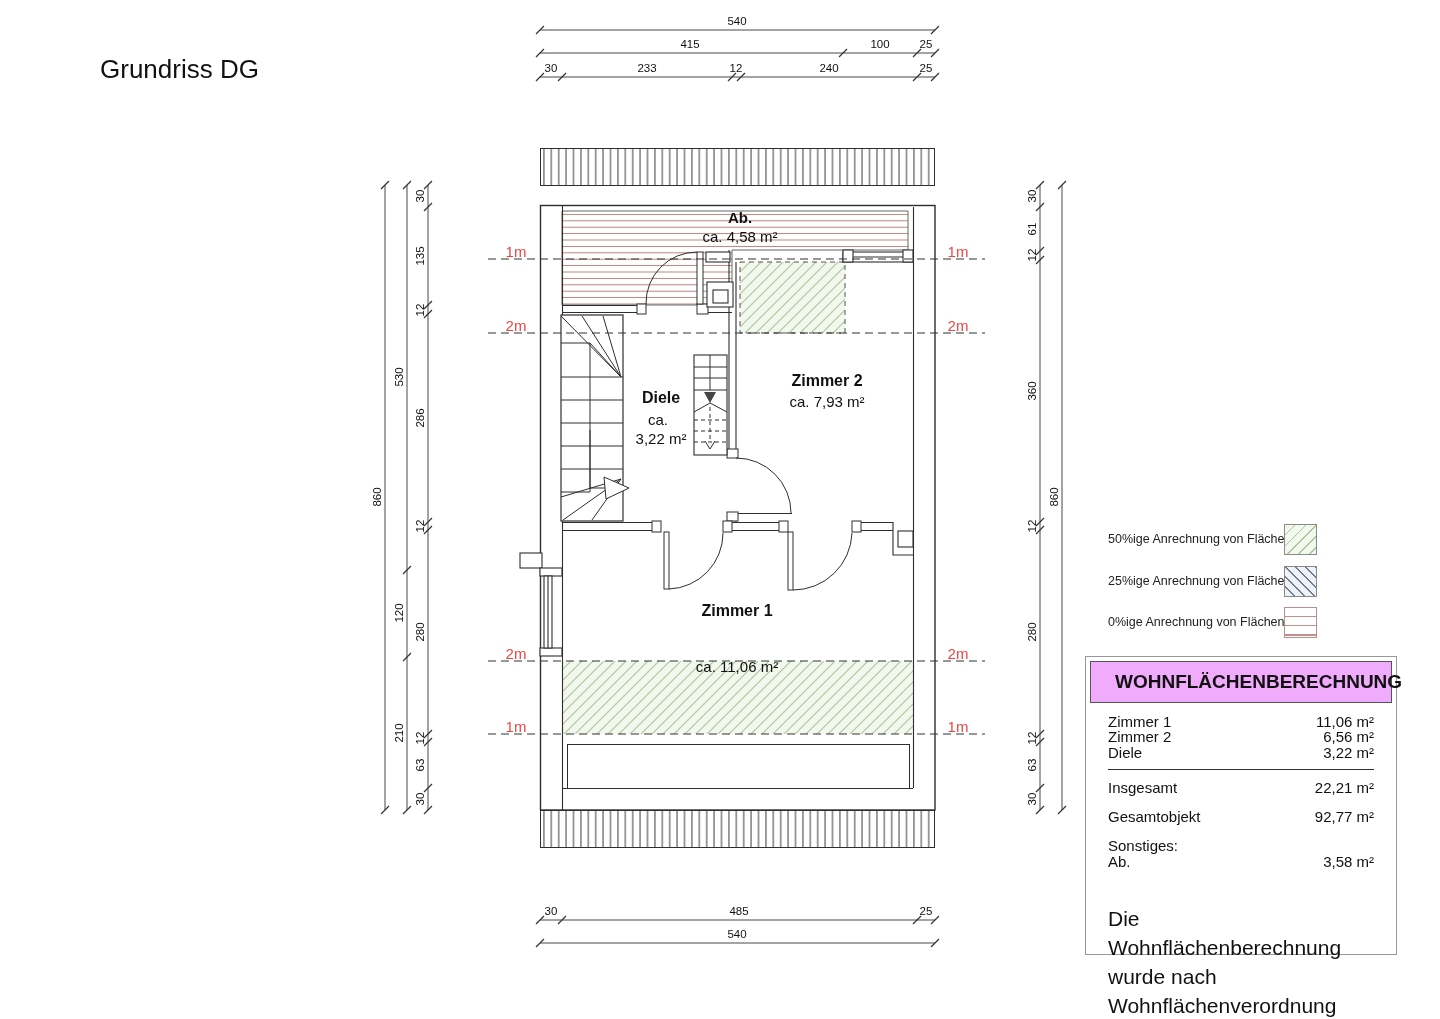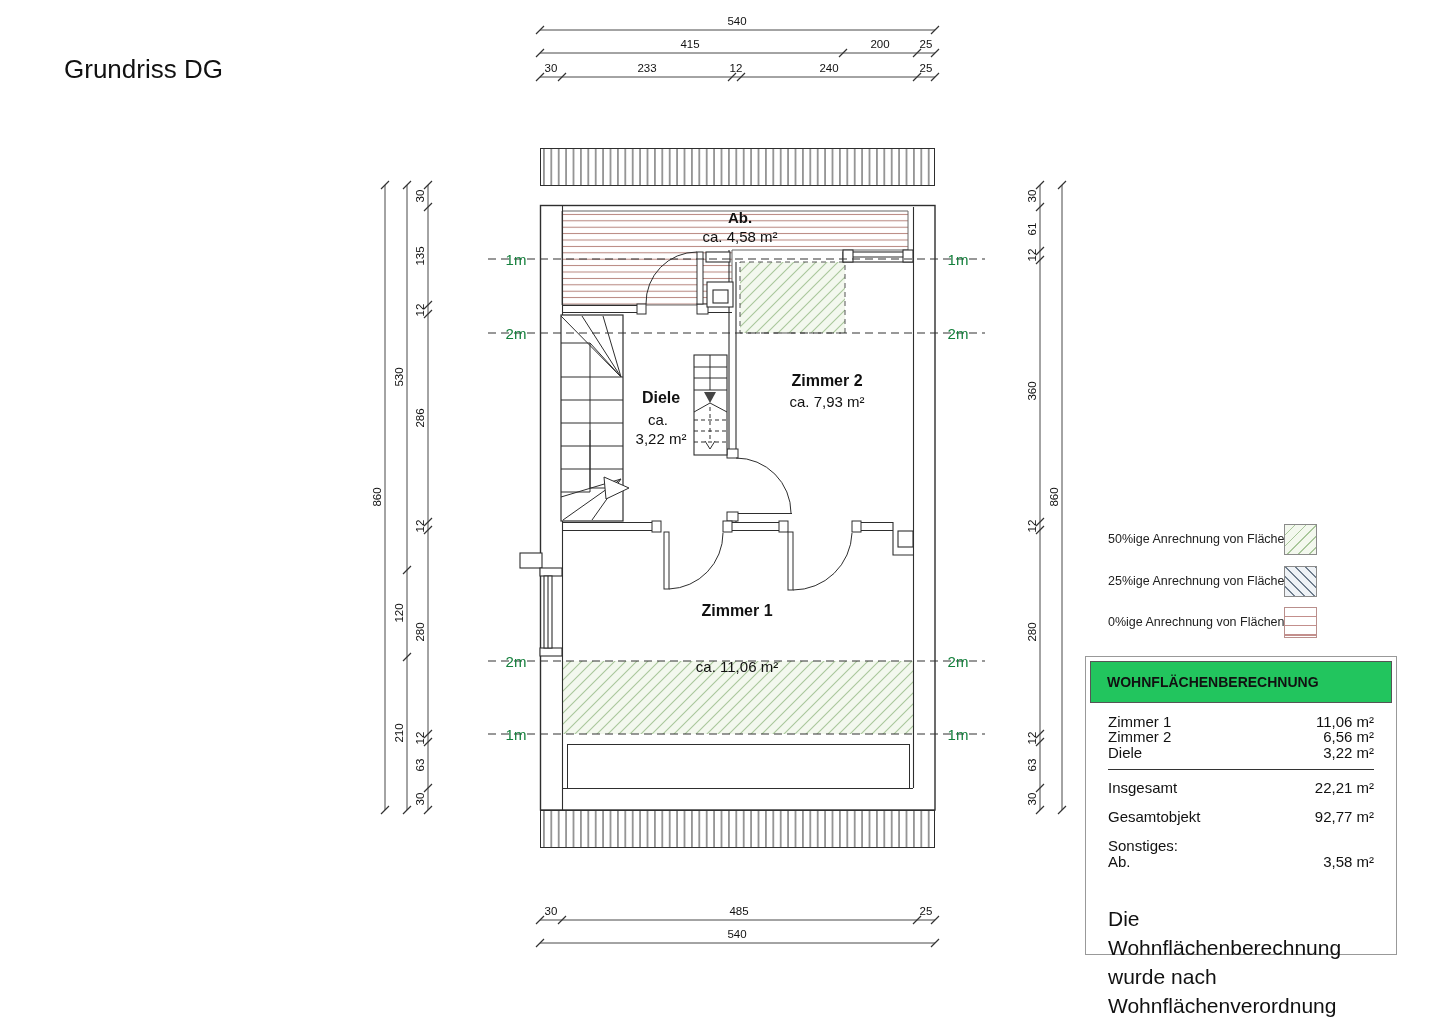--- a/index.html
+++ b/index.html
@@ -1,34 +1,34 @@
 <!DOCTYPE html>
 <html><head>
 <meta charset="utf-8">
 <style>
   html,body{margin:0;padding:0;background:#fff;}
   #root{position:relative;width:1440px;height:1019px;background:#fff;
         font-family:"Liberation Sans",sans-serif;color:#111;overflow:hidden;}
   #plan-svg{position:absolute;left:0;top:0;}
-  .abs{position:absolute;white-space:nowrap;}
+  .abs{position:absolute;white-space:nowrap;margin-left:36px;}
   .page-title{font-size:26px;color:#111;}
   .dim{position:absolute;font-size:11.5px;color:#111;transform:translate(-50%,-50%);white-space:nowrap;}
   .dimv{position:absolute;font-size:11.5px;color:#111;transform:translate(-50%,-50%) rotate(-90deg);white-space:nowrap;}
-  .marker{position:absolute;font-size:15px;color:#15803d;transform:translate(-50%,-50%);white-space:nowrap;margin-top:8px;}
+  .marker{position:absolute;font-size:15px;color:#ef4444;transform:translate(-50%,-50%);white-space:nowrap;}
   .room-name{position:absolute;font-size:16px;font-weight:bold;transform:translate(-50%,-50%);white-space:nowrap;}
   .room-area{position:absolute;font-size:15px;transform:translate(-50%,-50%);white-space:nowrap;}
   .legend-label{position:absolute;font-size:12.5px;color:#222;transform:translateY(-50%);}
   .swatch{position:absolute;width:33px;height:31px;box-sizing:border-box;}
   .sw-green{background-color:#f3f8ee;background-image:repeating-linear-gradient(135deg,rgba(0,0,0,0) 0 6.5px,#a9c79b 6.5px 7.7px);border:1px solid #8a8a8a;}
   .sw-grey{background-color:#eef2f6;background-image:repeating-linear-gradient(45deg,rgba(0,0,0,0) 0 6px,#6e7d8d 6px 7.1px);border:1px solid #8a8a8a;}
   .sw-red{background-color:#ffffff;background-image:repeating-linear-gradient(180deg,rgba(0,0,0,0) 0 8px,#c38f8c 8px 9.2px);border:1px solid #b98f8c;}
   #area-table{position:absolute;left:1085px;top:656px;width:312px;height:299px;
               border:1px solid #999;background:#fff;box-sizing:border-box;}
-  #area-table .tbl-header{margin:4px;height:40px;line-height:40px;background:#22c55e;
-              border:1px solid #555;font-size:14px;font-weight:bold;padding-left:16px;color:#111;}
+  #area-table .tbl-header{margin:4px;height:40px;line-height:40px;background:#f0abfc;
+              border:1px solid #555;font-size:19px;font-weight:bold;padding-left:24px;color:#111;}
   #area-table .tbl-body{padding:7px 22px 0 22px;font-size:15px;color:#111;}
   .trow{display:flex;justify-content:space-between;line-height:15.3px;}
   .tbl-divider{border:none;border-top:1.5px solid #333;margin:9px 0 10px 0;}
   .trow.gap{margin-top:14px;}
   .tbl-foot{margin-top:36px;font-size:21px;line-height:1.38;white-space:normal;}
 </style>
 </head>
 <body>
 
 <div id="root">
@@ -171,21 +171,21 @@
   <div class="marker" style="left:516px;top:325px;">2m</div>
   <div class="marker" style="left:516px;top:653px;">2m</div>
   <div class="marker" style="left:516px;top:726px;">1m</div>
   <div class="marker" style="left:958px;top:251px;">1m</div>
   <div class="marker" style="left:958px;top:325px;">2m</div>
   <div class="marker" style="left:958px;top:653px;">2m</div>
   <div class="marker" style="left:958px;top:726px;">1m</div>
 
   <div class="dim" style="left:737px;top:21px;">540</div>
   <div class="dim" style="left:690px;top:44px;">415</div>
-  <div class="dim" style="left:880px;top:44px;">200</div>
+  <div class="dim" style="left:880px;top:44px;">100</div>
   <div class="dim" style="left:926px;top:44px;">25</div>
   <div class="dim" style="left:551px;top:68px;">30</div>
   <div class="dim" style="left:647px;top:68px;">233</div>
   <div class="dim" style="left:736px;top:68px;">12</div>
   <div class="dim" style="left:829px;top:68px;text-align:right;">240</div>
   <div class="dim" style="left:926px;top:68px;">25</div>
 
   <div class="dim" style="left:551px;top:911px;">30</div>
   <div class="dim" style="left:739px;top:911px;">485</div>
   <div class="dim" style="left:926px;top:911px;">25</div>

